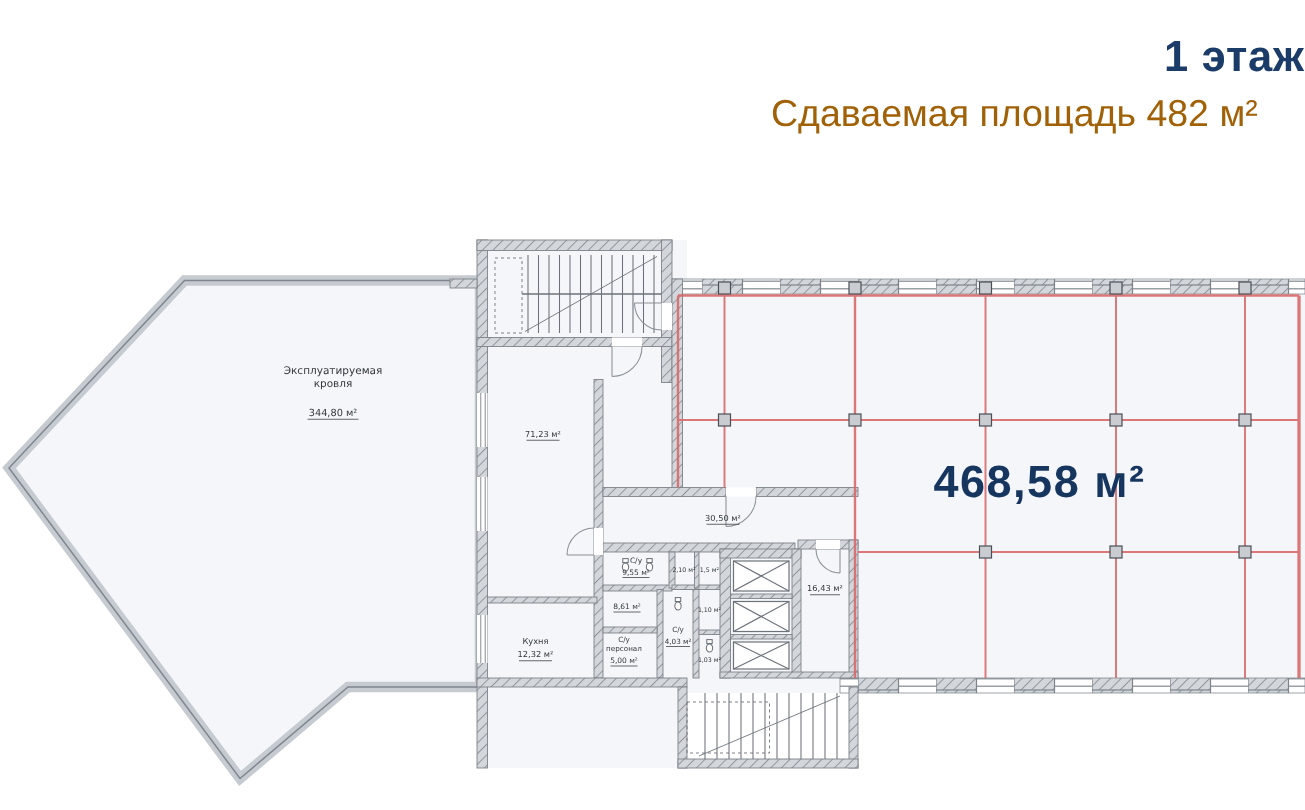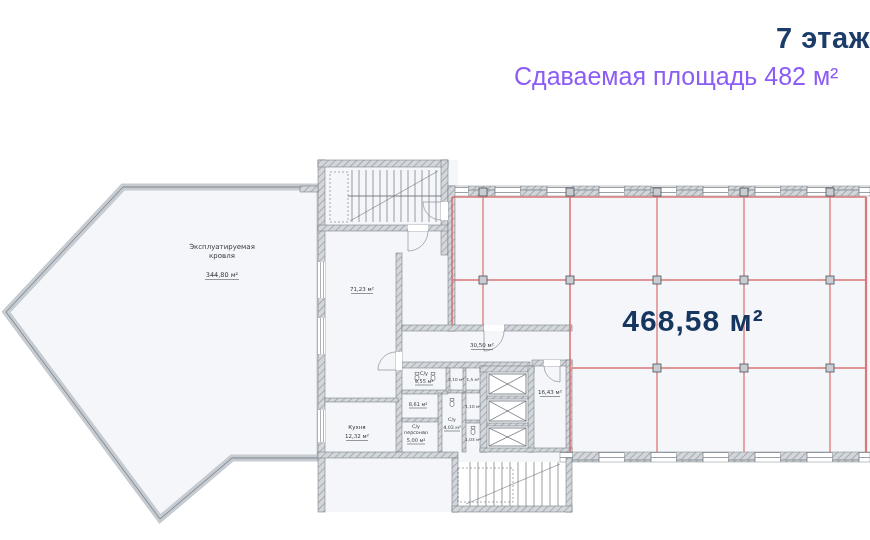--- a/index.html
+++ b/index.html
@@ -1,29 +1,29 @@
 <!DOCTYPE html>
 <html><head>
 <meta charset="utf-8">
 <style>
   html,body{margin:0;padding:0;}
   body{width:870px;height:540px;overflow:hidden;position:relative;background:#ffffff;
        font-family:"Liberation Sans",sans-serif;}
   .hdr-title{position:absolute;left:776px;top:22px;font-size:29px;font-weight:800;
              color:#1b3c68;white-space:nowrap;letter-spacing:.5px;}
   .hdr-sub{position:absolute;left:514px;top:62px;font-size:25px;font-weight:500;
-           color:#8b5cf6;white-space:nowrap;}
+           color:#a16207;white-space:nowrap;}
   svg{position:absolute;left:0;top:0;}
   svg text{font-family:"DejaVu Sans",sans-serif;fill:#33383d;}
   .big-area{font-family:"Liberation Sans",sans-serif;font-weight:bold;fill:#16365f;}
 </style>
 </head>
 <body>
 
-<div class="hdr-title">7 этаж</div>
+<div class="hdr-title">1 этаж</div>
 <div class="hdr-sub">Сдаваемая площадь 482 м²</div>
 
 <svg width="870" height="540" viewBox="0 0 870 540">
   <defs>
     <pattern id="hatch" width="5" height="5" patternUnits="userSpaceOnUse" patternTransform="rotate(45)">
       <rect width="5" height="5" fill="#d3d7db"></rect>
       <line x1="0" y1="0" x2="0" y2="5" stroke="#8f959c" stroke-width="1.3"></line>
     </pattern>
     <pattern id="wallwin" width="52" height="10" patternUnits="userSpaceOnUse">
       <rect width="52" height="10" fill="#ffffff"></rect>

